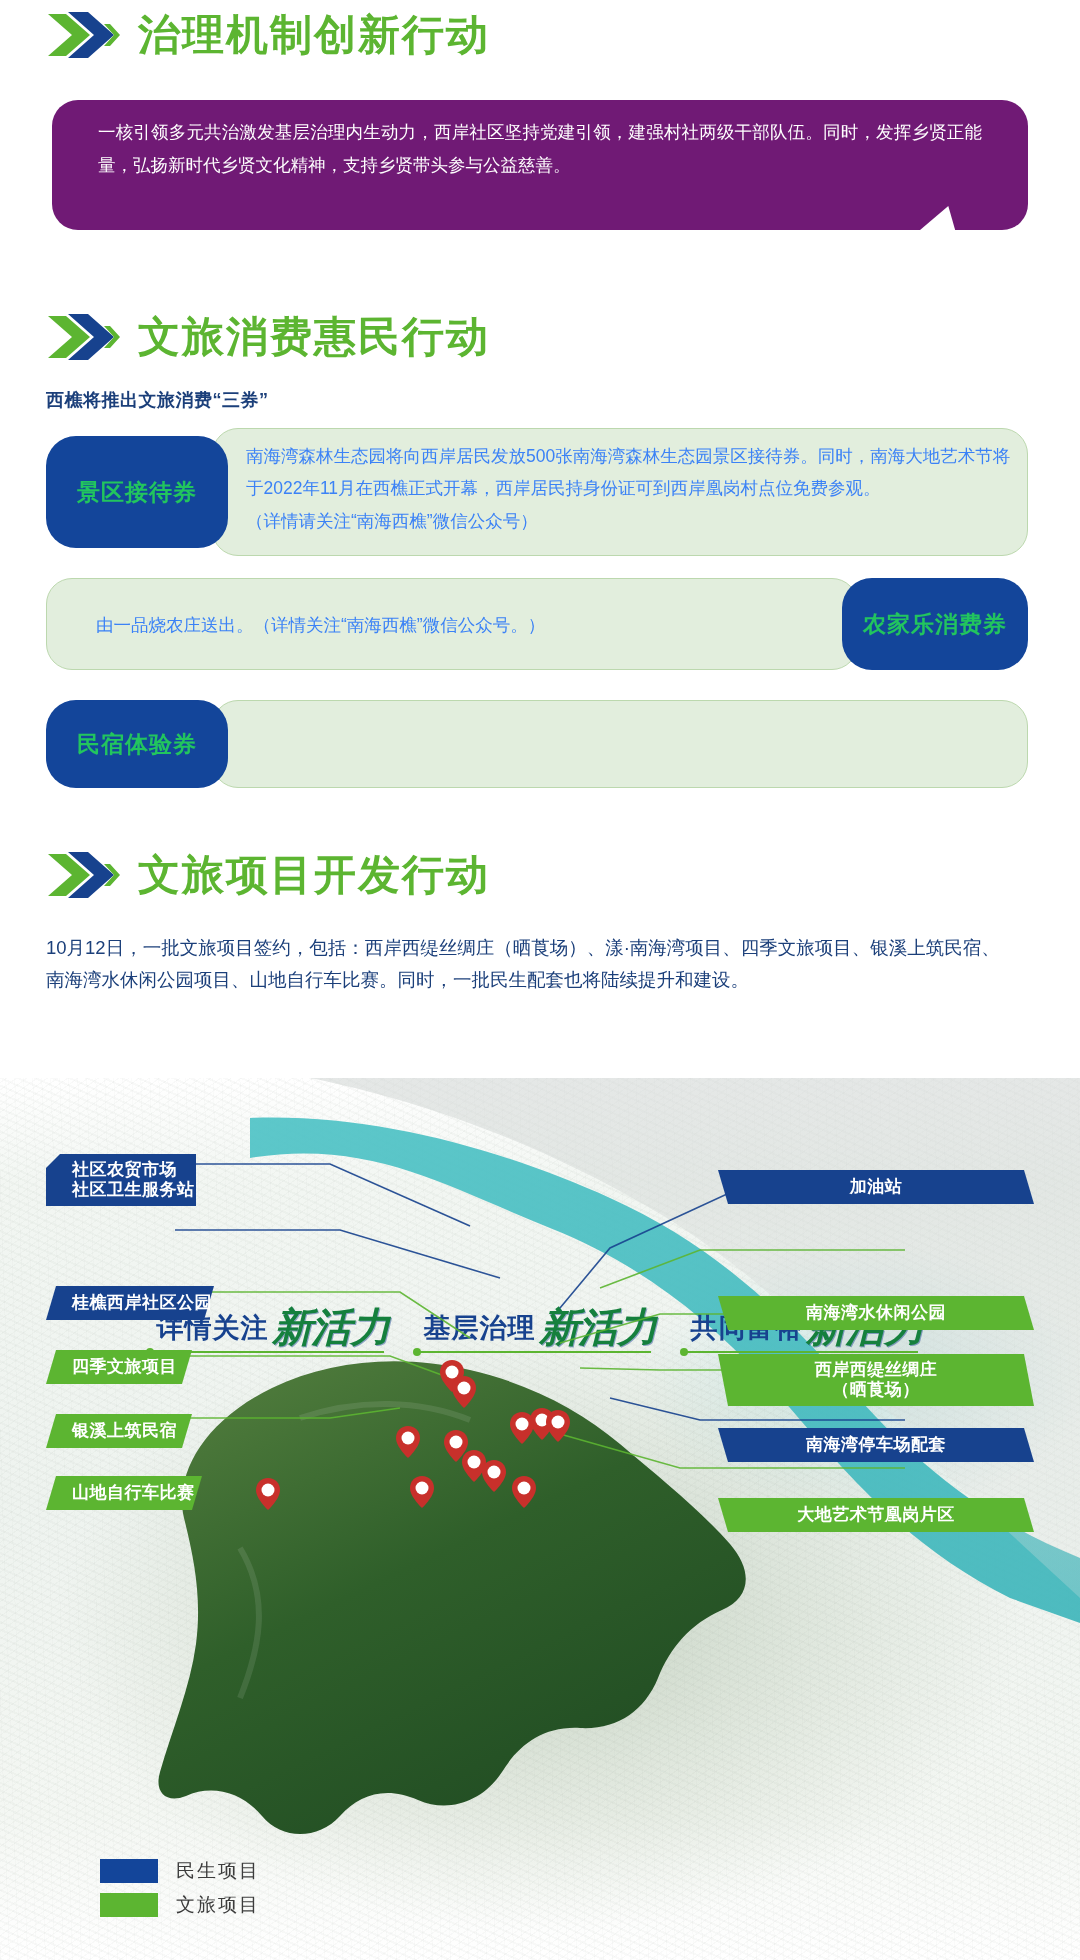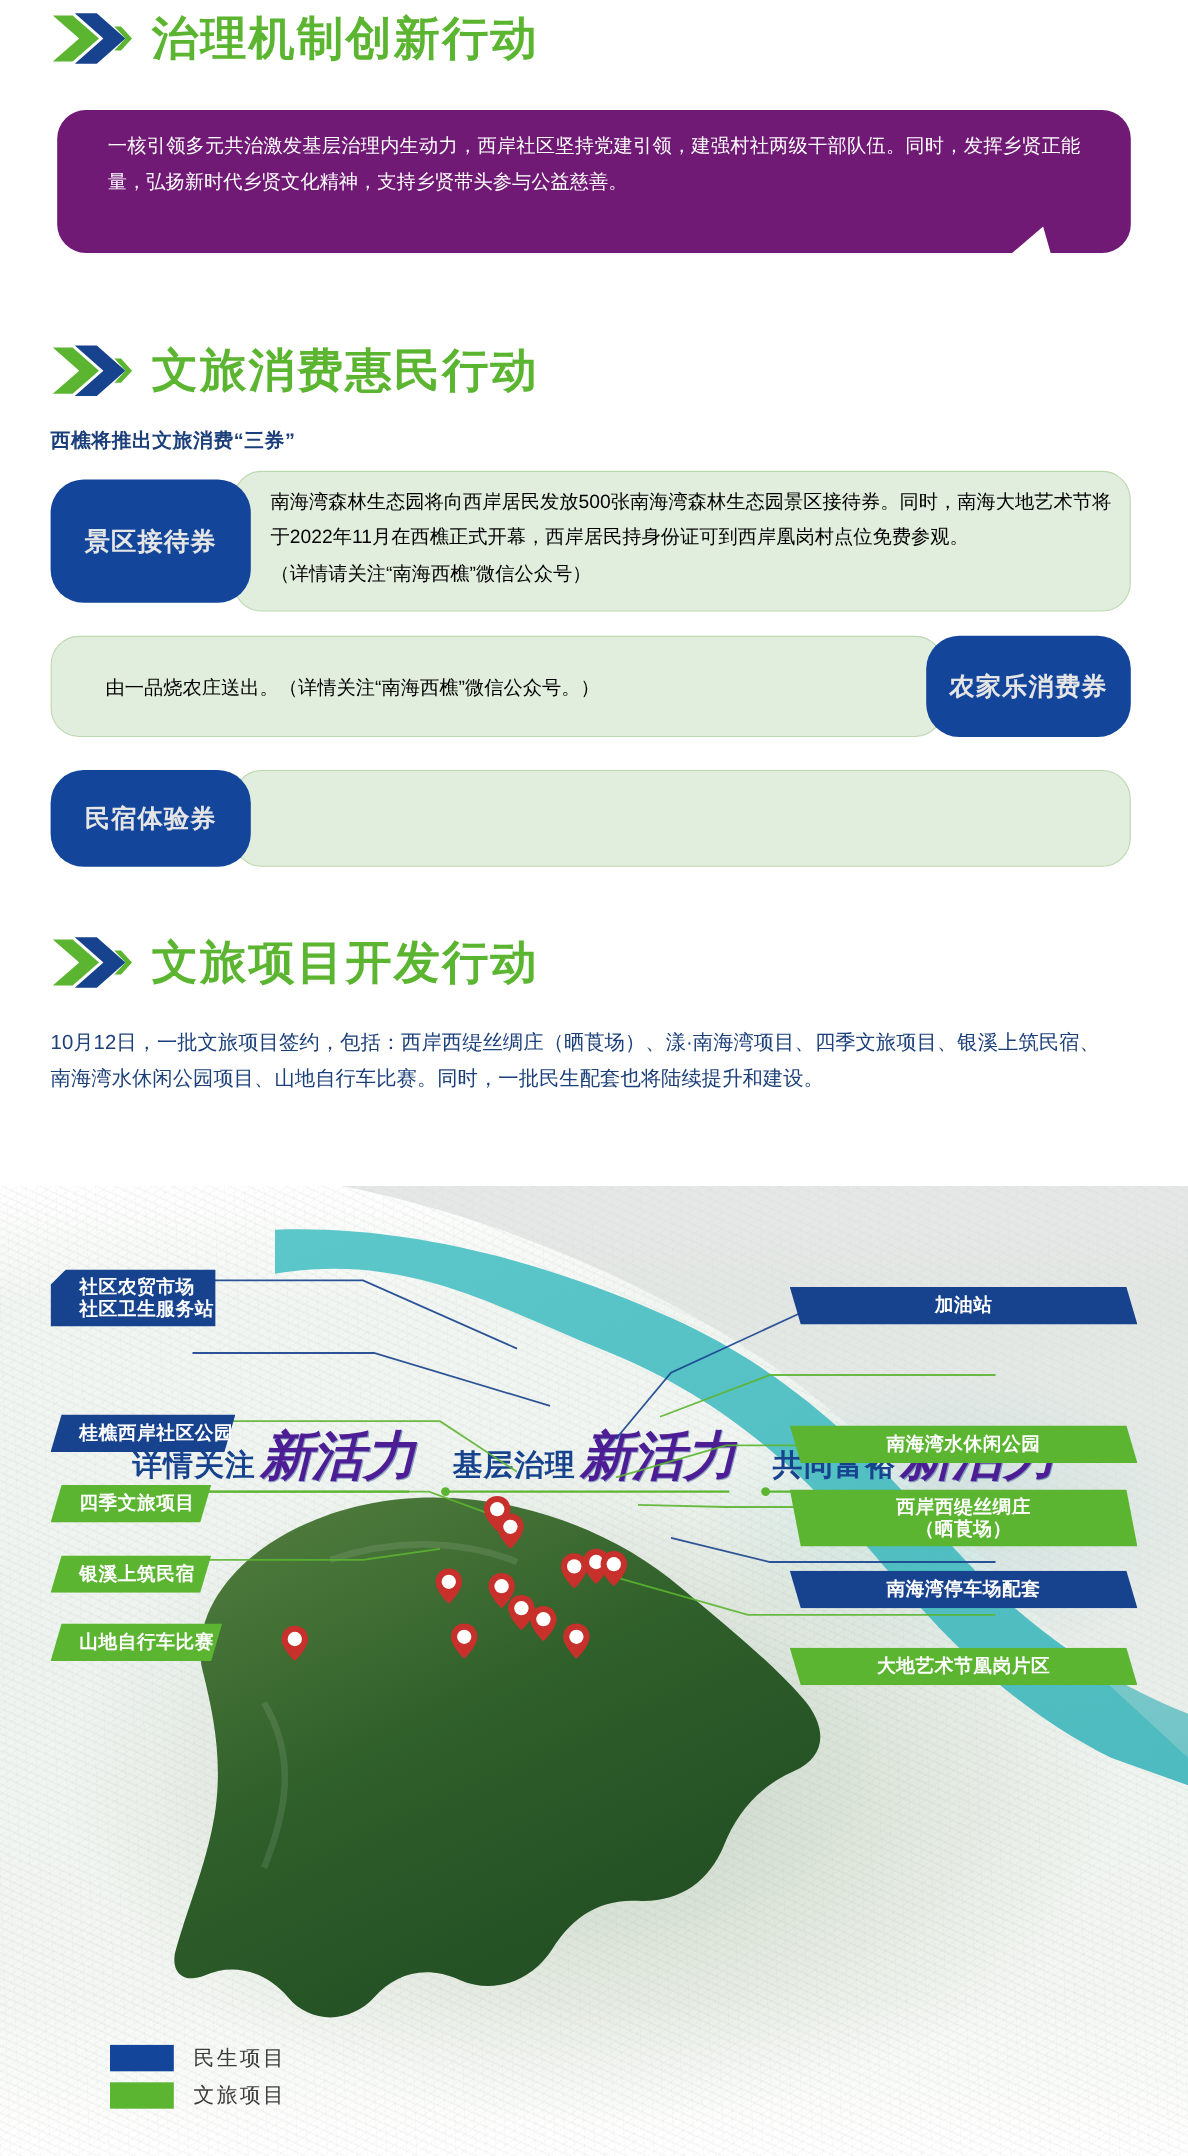--- a/index.html
+++ b/index.html
@@ -54,27 +54,27 @@
   .coupon .green {
     position: absolute;
     background: #e2eedd;
     border: 1.5px solid #bcd8ae;
     border-radius: 26px;
   }
   .coupon .blue {
     position: absolute;
     background: #13459a;
     border-radius: 30px;
-    color: #e5e5e5; font-weight: 700; font-size: 23px;
+    color: #22c55e; font-weight: 700; font-size: 23px;
     display: flex; align-items: center; justify-content: center;
     letter-spacing: 1px;
   }
   .coupon .txt {
     position: absolute;
-    color: #000000; font-size: 17.5px; line-height: 1.85;
+    color: #3b82f6; font-size: 17.5px; line-height: 1.85;
   }
 
   
   #cp1 { top: 428px; height: 128px; }
   #cp1 .green { left: 212px; top: 0; width: 816px; height: 128px; }
   #cp1 .blue  { left: 46px;  top: 8px; width: 182px; height: 112px; }
   #cp1 .txt   { left: 246px; top: 12px; width: 770px; }
 
   
   #cp2 { top: 578px; height: 92px; }
@@ -123,22 +123,22 @@
   .slogan {
     position: absolute; left: 0; top: 208px; width: 1080px; height: 84px;
     display: flex; align-items: center; justify-content: center; gap: 34px;
   }
   .sl-item { display: flex; align-items: flex-end; gap: 4px; position: relative; }
   .sl-pre {
     font-size: 27px; font-weight: 700; color: #17428e; letter-spacing: 1px;
     line-height: 1; padding-bottom: 6px;
   }
   .sl-big {
-    font-size: 48px; font-weight: 700; color: #4c1d95;
-    font-family: Liberation Mono, monospace;
+    font-size: 40px; font-weight: 700; color: #15803d;
+    font-family: Liberation Serif, serif;
     font-style: italic; line-height: 1; letter-spacing: -1px;
     text-shadow: 1px 1px 0 rgba(21,64,141,.45);
   }
   .sl-rule {
     position: absolute; left: -6px; bottom: -5px; height: 2px;
     background: #5cb531; width: 100%;
   }
   .sl-dot {
     position: absolute; left: -11px; bottom: -8px;
     width: 8px; height: 8px; border-radius: 50%; background: #5cb531;

